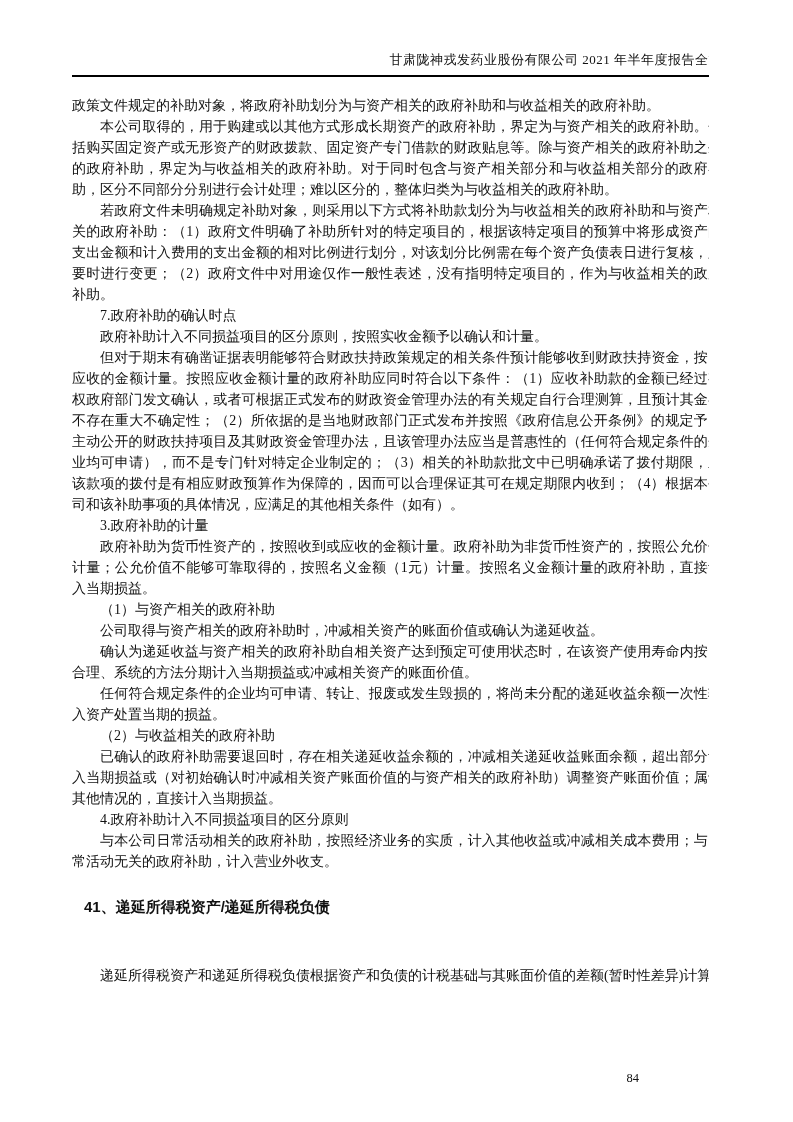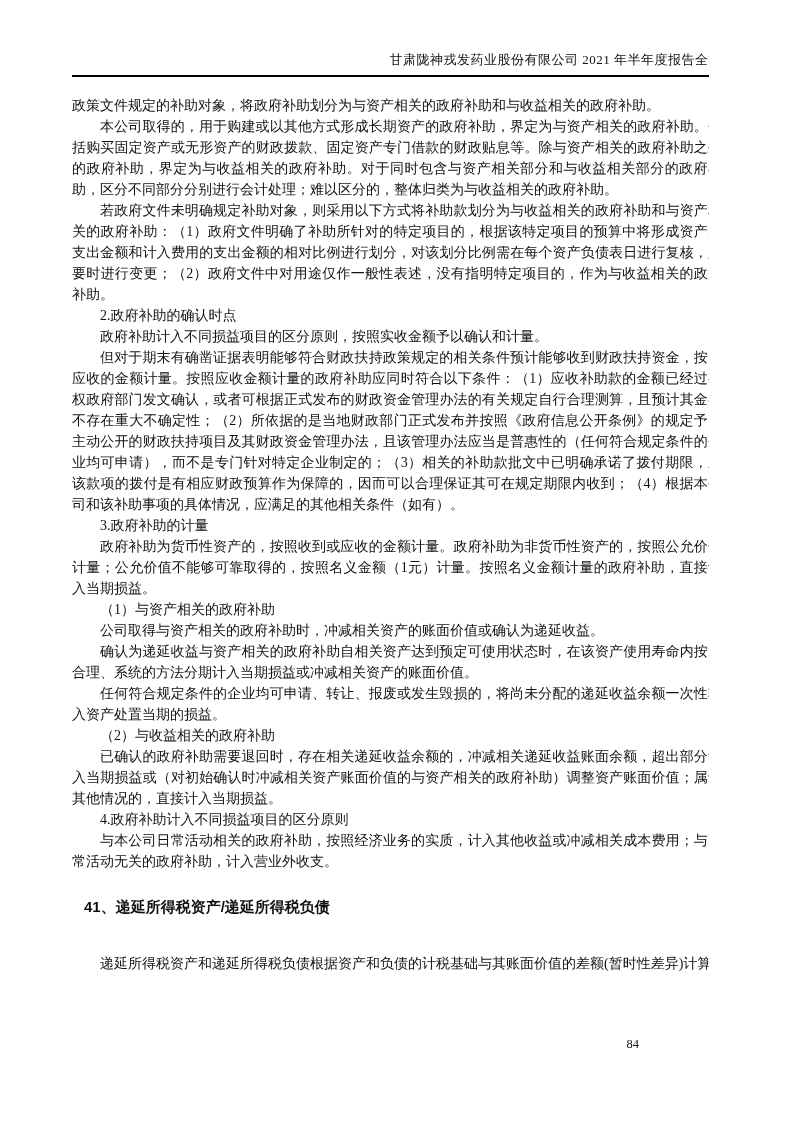--- a/index.html
+++ b/index.html
@@ -53,25 +53,25 @@
     text-indent: 0;
   }
   .section-heading {
     margin: 26px 0 0 12px;
     font-size: 15px;
     font-weight: bold;
     font-family: "Liberation Sans", "DejaVu Sans", sans-serif;
     color: #111111;
   }
   .section-para {
-    margin-top: 36px;
+    margin-top: 48px;
   }
   .page-number {
     position: absolute;
-    top: 1037px;
+    top: 1071px;
     right: 70px;
     font-size: 12.5px;
     color: #111111;
   }
 </style>
 </head>
 <body>
 
 <div class="page">
   <div class="content">
@@ -80,21 +80,21 @@
     <hr class="header-rule">
 
     <div class="body-text">
 
         <p class="para no-indent">政策文件规定的补助对象，将政府补助划分为与资产相关的政府补助和与收益相关的政府补助。</p>
 
         <p class="para">本公司取得的，用于购建或以其他方式形成长期资产的政府补助，界定为与资产相关的政府补助。包括购买固定资产或无形资产的财政拨款、固定资产专门借款的财政贴息等。除与资产相关的政府补助之外的政府补助，界定为与收益相关的政府补助。对于同时包含与资产相关部分和与收益相关部分的政府补助，区分不同部分分别进行会计处理；难以区分的，整体归类为与收益相关的政府补助。</p>
 
         <p class="para">若政府文件未明确规定补助对象，则采用以下方式将补助款划分为与收益相关的政府补助和与资产相关的政府补助：（1）政府文件明确了补助所针对的特定项目的，根据该特定项目的预算中将形成资产的支出金额和计入费用的支出金额的相对比例进行划分，对该划分比例需在每个资产负债表日进行复核，必要时进行变更；（2）政府文件中对用途仅作一般性表述，没有指明特定项目的，作为与收益相关的政府补助。</p>
 
-        <p class="para">2.政府补助的确认时点</p>
+        <p class="para">7.政府补助的确认时点</p>
 
         <p class="para">政府补助计入不同损益项目的区分原则，按照实收金额予以确认和计量。</p>
 
         <p class="para">但对于期末有确凿证据表明能够符合财政扶持政策规定的相关条件预计能够收到财政扶持资金，按照应收的金额计量。按照应收金额计量的政府补助应同时符合以下条件：（1）应收补助款的金额已经过有权政府部门发文确认，或者可根据正式发布的财政资金管理办法的有关规定自行合理测算，且预计其金额不存在重大不确定性；（2）所依据的是当地财政部门正式发布并按照《政府信息公开条例》的规定予以主动公开的财政扶持项目及其财政资金管理办法，且该管理办法应当是普惠性的（任何符合规定条件的企业均可申请），而不是专门针对特定企业制定的；（3）相关的补助款批文中已明确承诺了拨付期限，且该款项的拨付是有相应财政预算作为保障的，因而可以合理保证其可在规定期限内收到；（4）根据本公司和该补助事项的具体情况，应满足的其他相关条件（如有）。</p>
 
         <p class="para">3.政府补助的计量</p>
 
         <p class="para">政府补助为货币性资产的，按照收到或应收的金额计量。政府补助为非货币性资产的，按照公允价值计量；公允价值不能够可靠取得的，按照名义金额（1元）计量。按照名义金额计量的政府补助，直接计入当期损益。</p>
 
         <p class="para">（1）与资产相关的政府补助</p>

